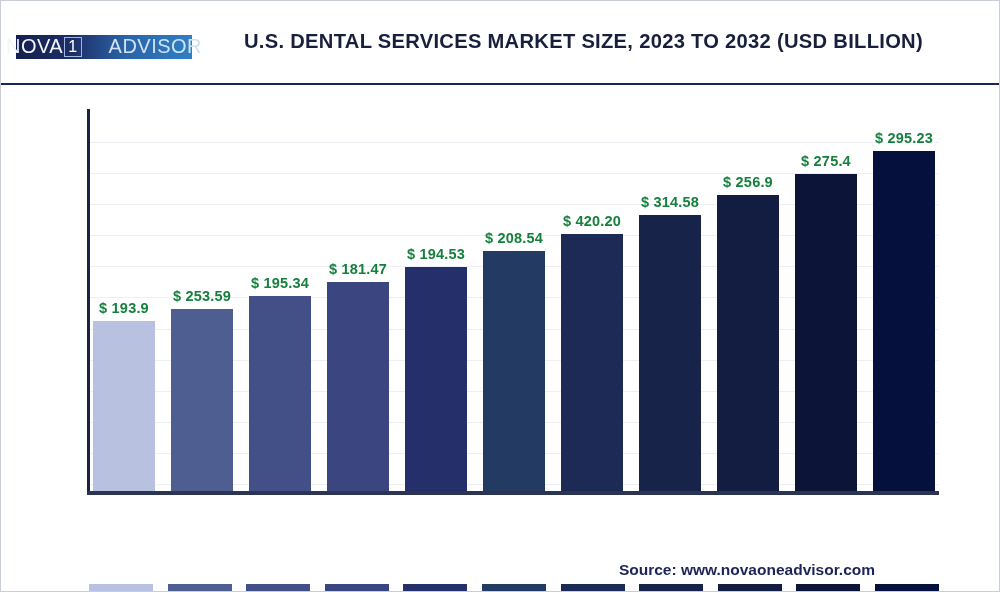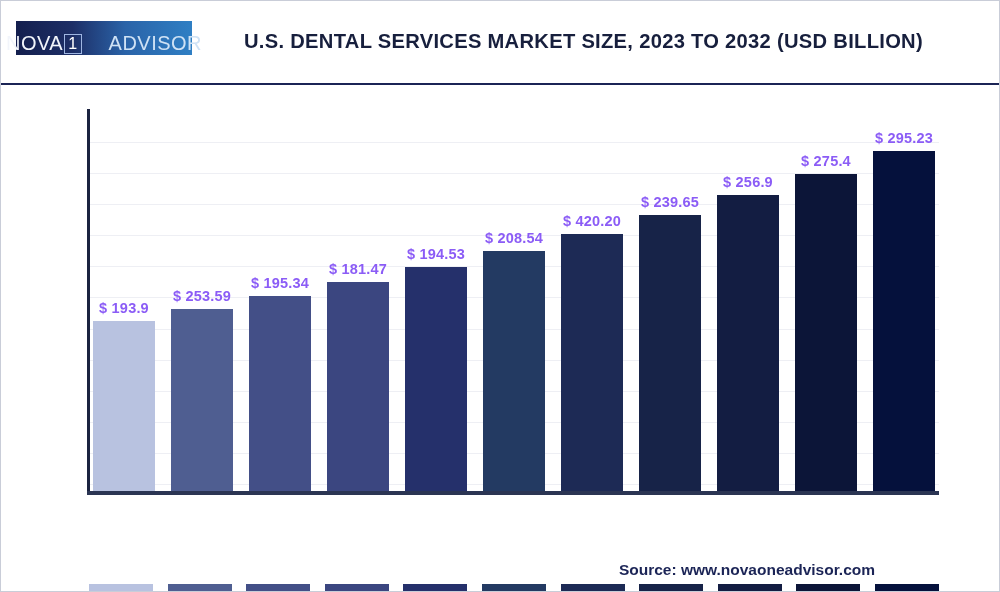--- a/index.html
+++ b/index.html
@@ -25,26 +25,26 @@
     position: absolute;
     left: 0; top: 0;
     width: 1000px;
     height: 84px;
     border-bottom: 2px solid #1b2456;
     box-sizing: border-box;
   }
   #logo {
     position: absolute;
     left: 15px;
-    top: 20px;
+    top: 34px;
     width: 176px;
-    height: 34px;
+    height: 24px;
     background: linear-gradient(to right, #141f4e 0%, #1d2e66 32%, #2a63a8 62%, #2f7fc4 100%);
     display: flex;
-    align-items: flex-end;
+    align-items: flex-start;
     justify-content: center;
   }
   #logo-inner {
     display: flex;
     align-items: center;
     font-family: "Liberation Sans", sans-serif;
     font-size: 20px;
     letter-spacing: 0.5px;
   }
   .logo-nova {
@@ -143,21 +143,21 @@
     height: 380px;
     display: flex;
     flex-direction: column;
     justify-content: flex-end;
     align-items: center;
   }
   .bar-label {
     font-family: "Liberation Sans Narrow", "Liberation Sans", sans-serif;
     font-size: 14.5px;
     font-weight: bold;
-    color: #8b5cf6;
+    color: #15803d;
     white-space: nowrap;
     margin-bottom: 5px;
     letter-spacing: 0.2px;
   }
   .bar-rect {
     width: 62px;
     border-bottom: 0;
   }
 
   
@@ -262,21 +262,21 @@
         </div>
         <div class="bar-slot">
           <div class="bar-label">$ 208.54</div>
           <div class="bar-rect" style="height: 240px; background: rgb(35, 58, 98);"></div>
         </div>
         <div class="bar-slot">
           <div class="bar-label">$ 420.20</div>
           <div class="bar-rect" style="height: 257px; background: rgb(29, 42, 85);"></div>
         </div>
         <div class="bar-slot">
-          <div class="bar-label">$ 239.65</div>
+          <div class="bar-label">$ 314.58</div>
           <div class="bar-rect" style="height: 276px; background: rgb(23, 35, 72);"></div>
         </div>
         <div class="bar-slot">
           <div class="bar-label">$ 256.9</div>
           <div class="bar-rect" style="height: 296px; background: rgb(19, 29, 66);"></div>
         </div>
         <div class="bar-slot">
           <div class="bar-label">$ 275.4</div>
           <div class="bar-rect" style="height: 317px; background: rgb(12, 21, 56);"></div>
         </div>

